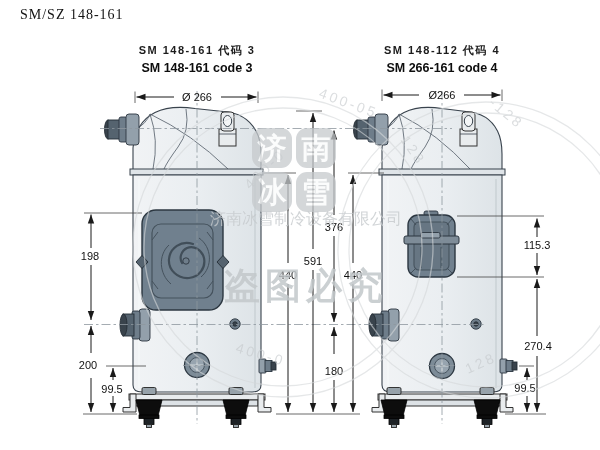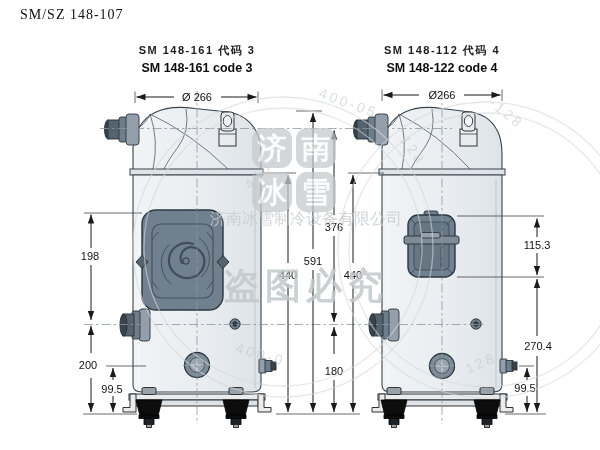--- a/index.html
+++ b/index.html
@@ -282,19 +282,19 @@
   </svg>
   <div class="wm-logo">
     <div class="wm-logo-cell">济</div>
     <div class="wm-logo-cell">南</div>
     <div class="wm-logo-cell">冰</div>
     <div class="wm-logo-cell">雪</div>
   </div>
   <div class="wm-company">济南冰雪制冷设备有限公司</div>
   <div class="wm-warning">盗图必究</div>
 
-  <div class="doc-code">SM/SZ 148-107</div>
+  <div class="doc-code">SM/SZ 148-161</div>
   <div class="vtitle-cn t-left">SM 148-161 代码 3</div>
   <div class="vtitle-en t-left">SM 148-161 code 3</div>
   <div class="vtitle-cn t-right">SM 148-112 代码 4</div>
-  <div class="vtitle-en t-right">SM 148-122 code 4</div>
+  <div class="vtitle-en t-right">SM 266-161 code 4</div>
 
 </div>
 
 </body></html>

